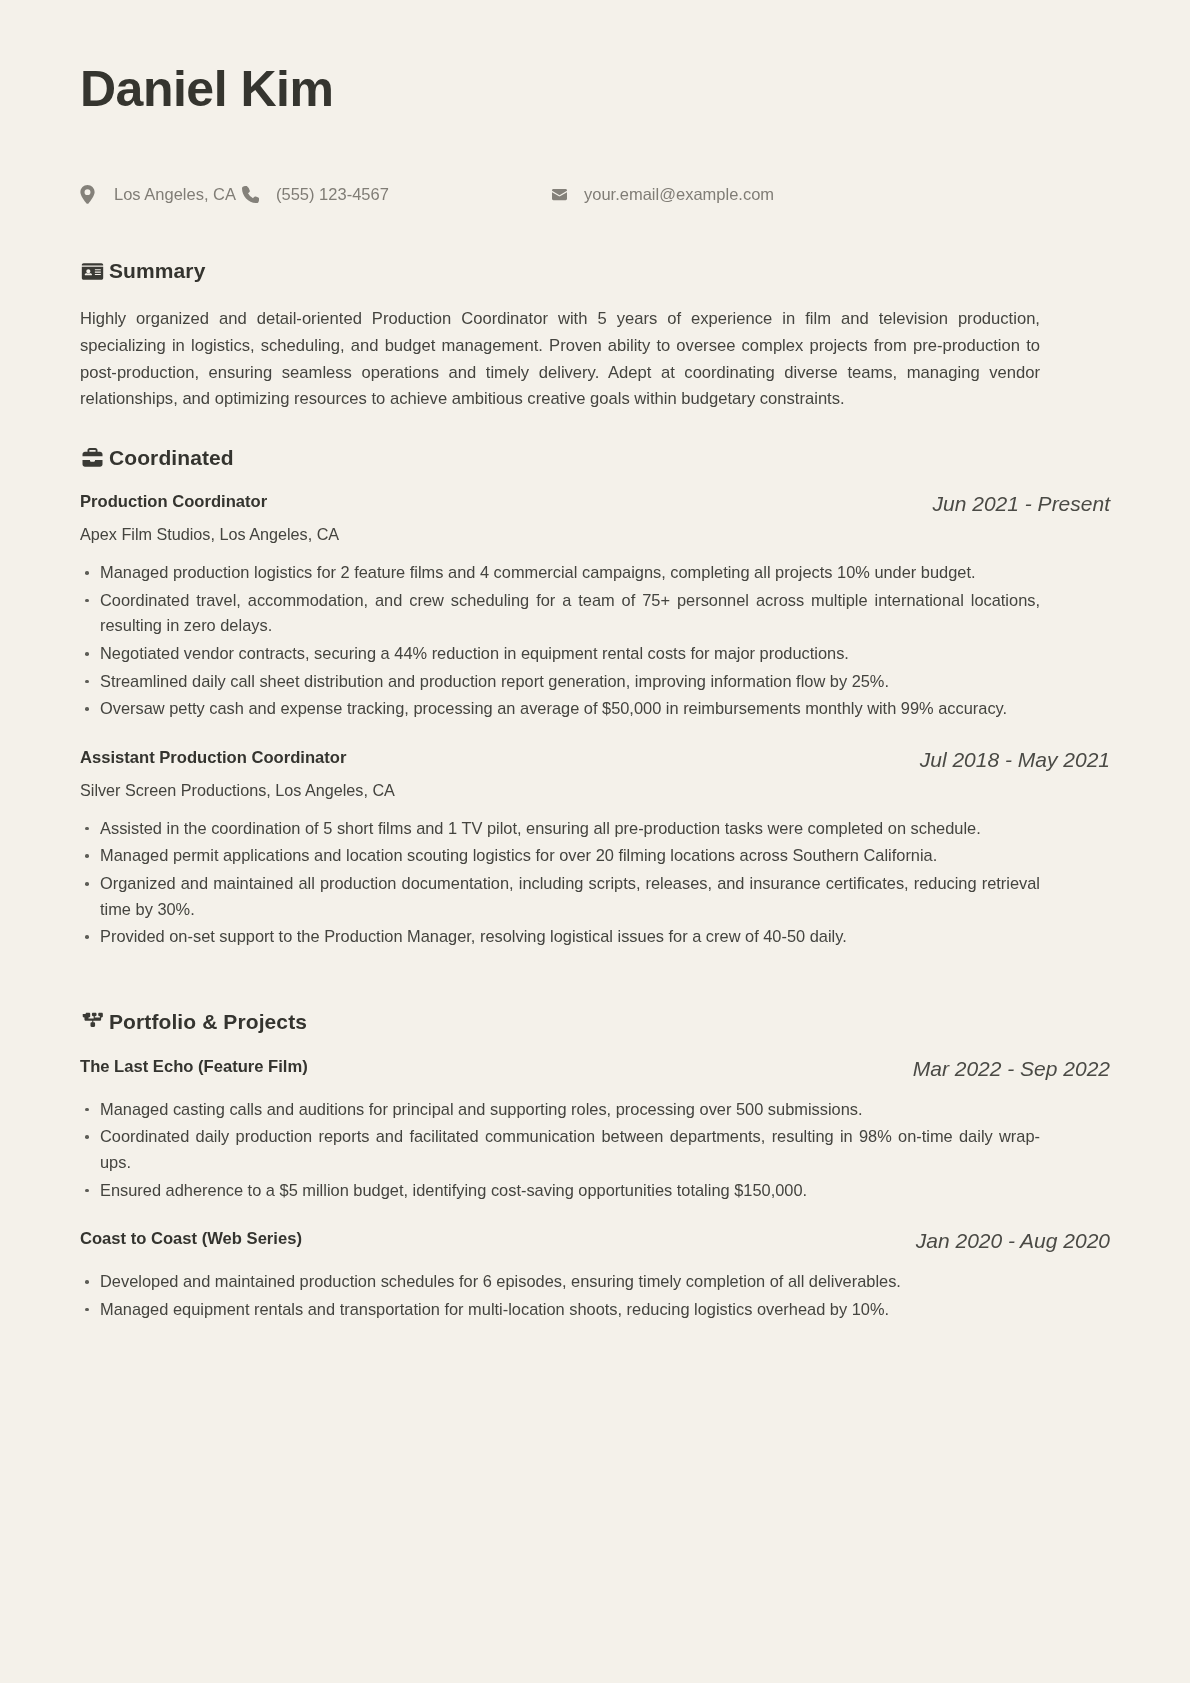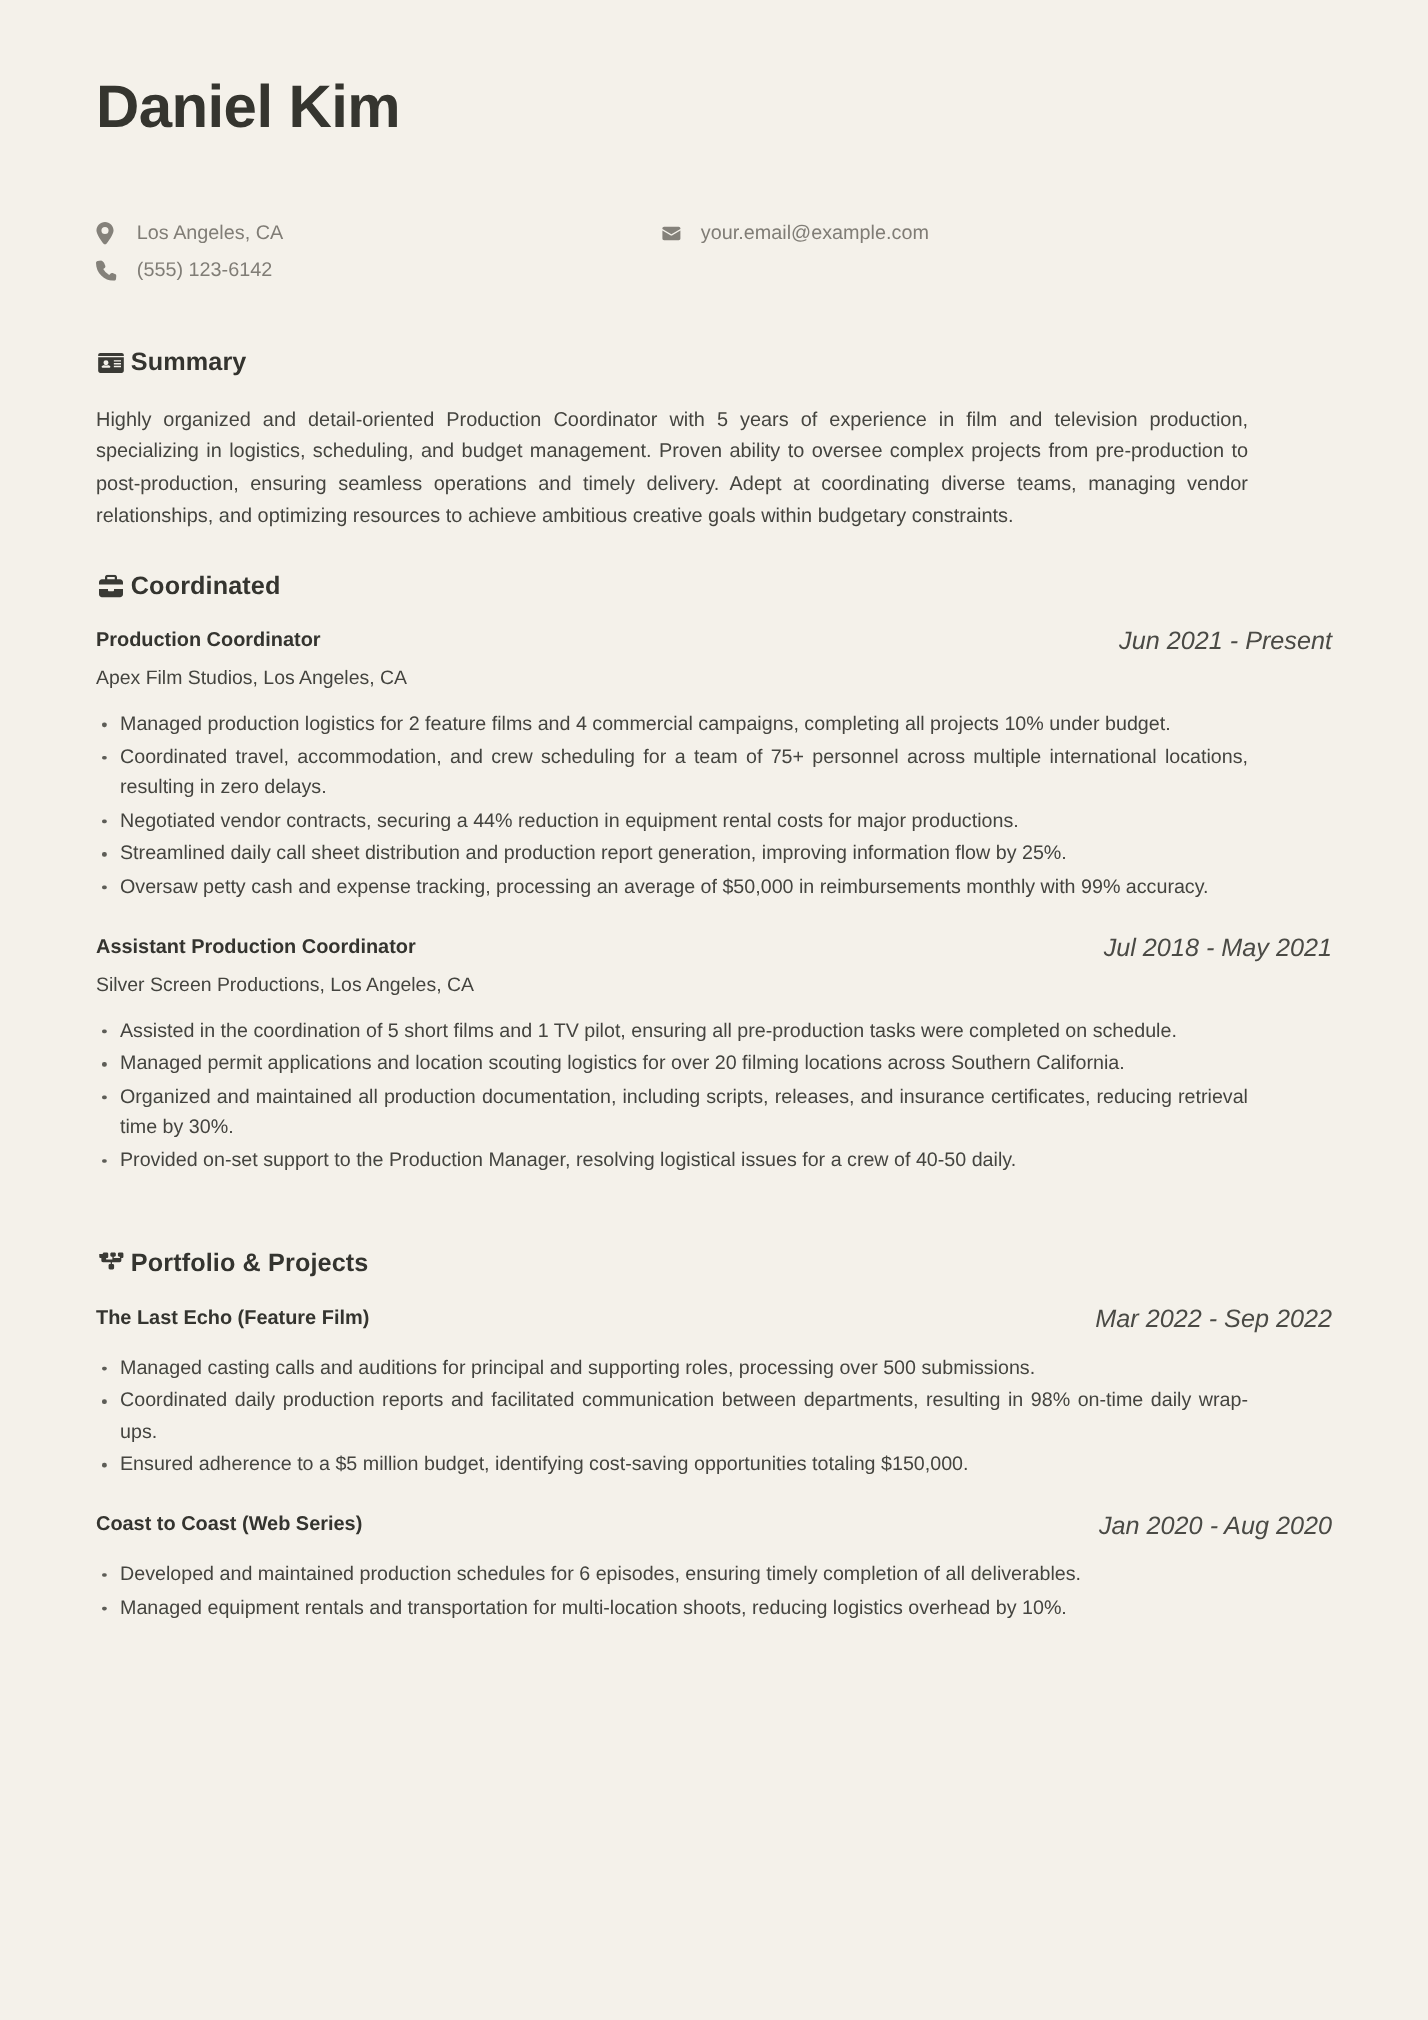--- a/index.html
+++ b/index.html
@@ -31,21 +31,20 @@
     line-height: 1.08;
     margin-bottom: 66px;
   }
 
   .contact-grid {
     display: flex;
     margin-bottom: 52px;
   }
   .contact-col {
     display: flex;
-    flex-direction: column;
     gap: 6px;
   }
   .contact-col.left  { width: 470px; }
   .contact-col.right { flex: 1; }
 
   .contact-item {
     display: flex;
     align-items: center;
     font-size: 16.5px;
     color: #807d76;
@@ -171,21 +170,21 @@
         </span>
         <span>Los Angeles, CA</span>
       </div>
 
       <div class="contact-item">
         <span class="contact-icon">
           <svg width="17" height="17" viewBox="0 0 512 512">
               <path d="M164 24c-10-23-35-35-59-29L41 12C18 18 0 39 0 64c0 247 201 448 448 448 25 0 46-18 52-41l17-64c6-24-6-49-29-59l-70-30c-20-9-44-3-57 14l-29 36a349 349 0 0 1-150-150l36-29c17-14 23-37 14-57l-30-70z"></path>
             </svg>
         </span>
-        <span>(555) 123-6142</span>
+        <span>(555) 123-4567</span>
       </div>
 
     </div>
 
     <div class="contact-col right">
       <div class="contact-item">
         <span class="contact-icon">
           <svg width="19" height="15" viewBox="0 0 512 512">
               <path d="M48 64h416c26 0 48 22 48 48v16L256 278 0 128v-16c0-26 22-48 48-48zM0 176l240 141c10 6 22 6 32 0l240-141v224c0 26-22 48-48 48H48c-26 0-48-22-48-48V176z"></path>
             </svg>

